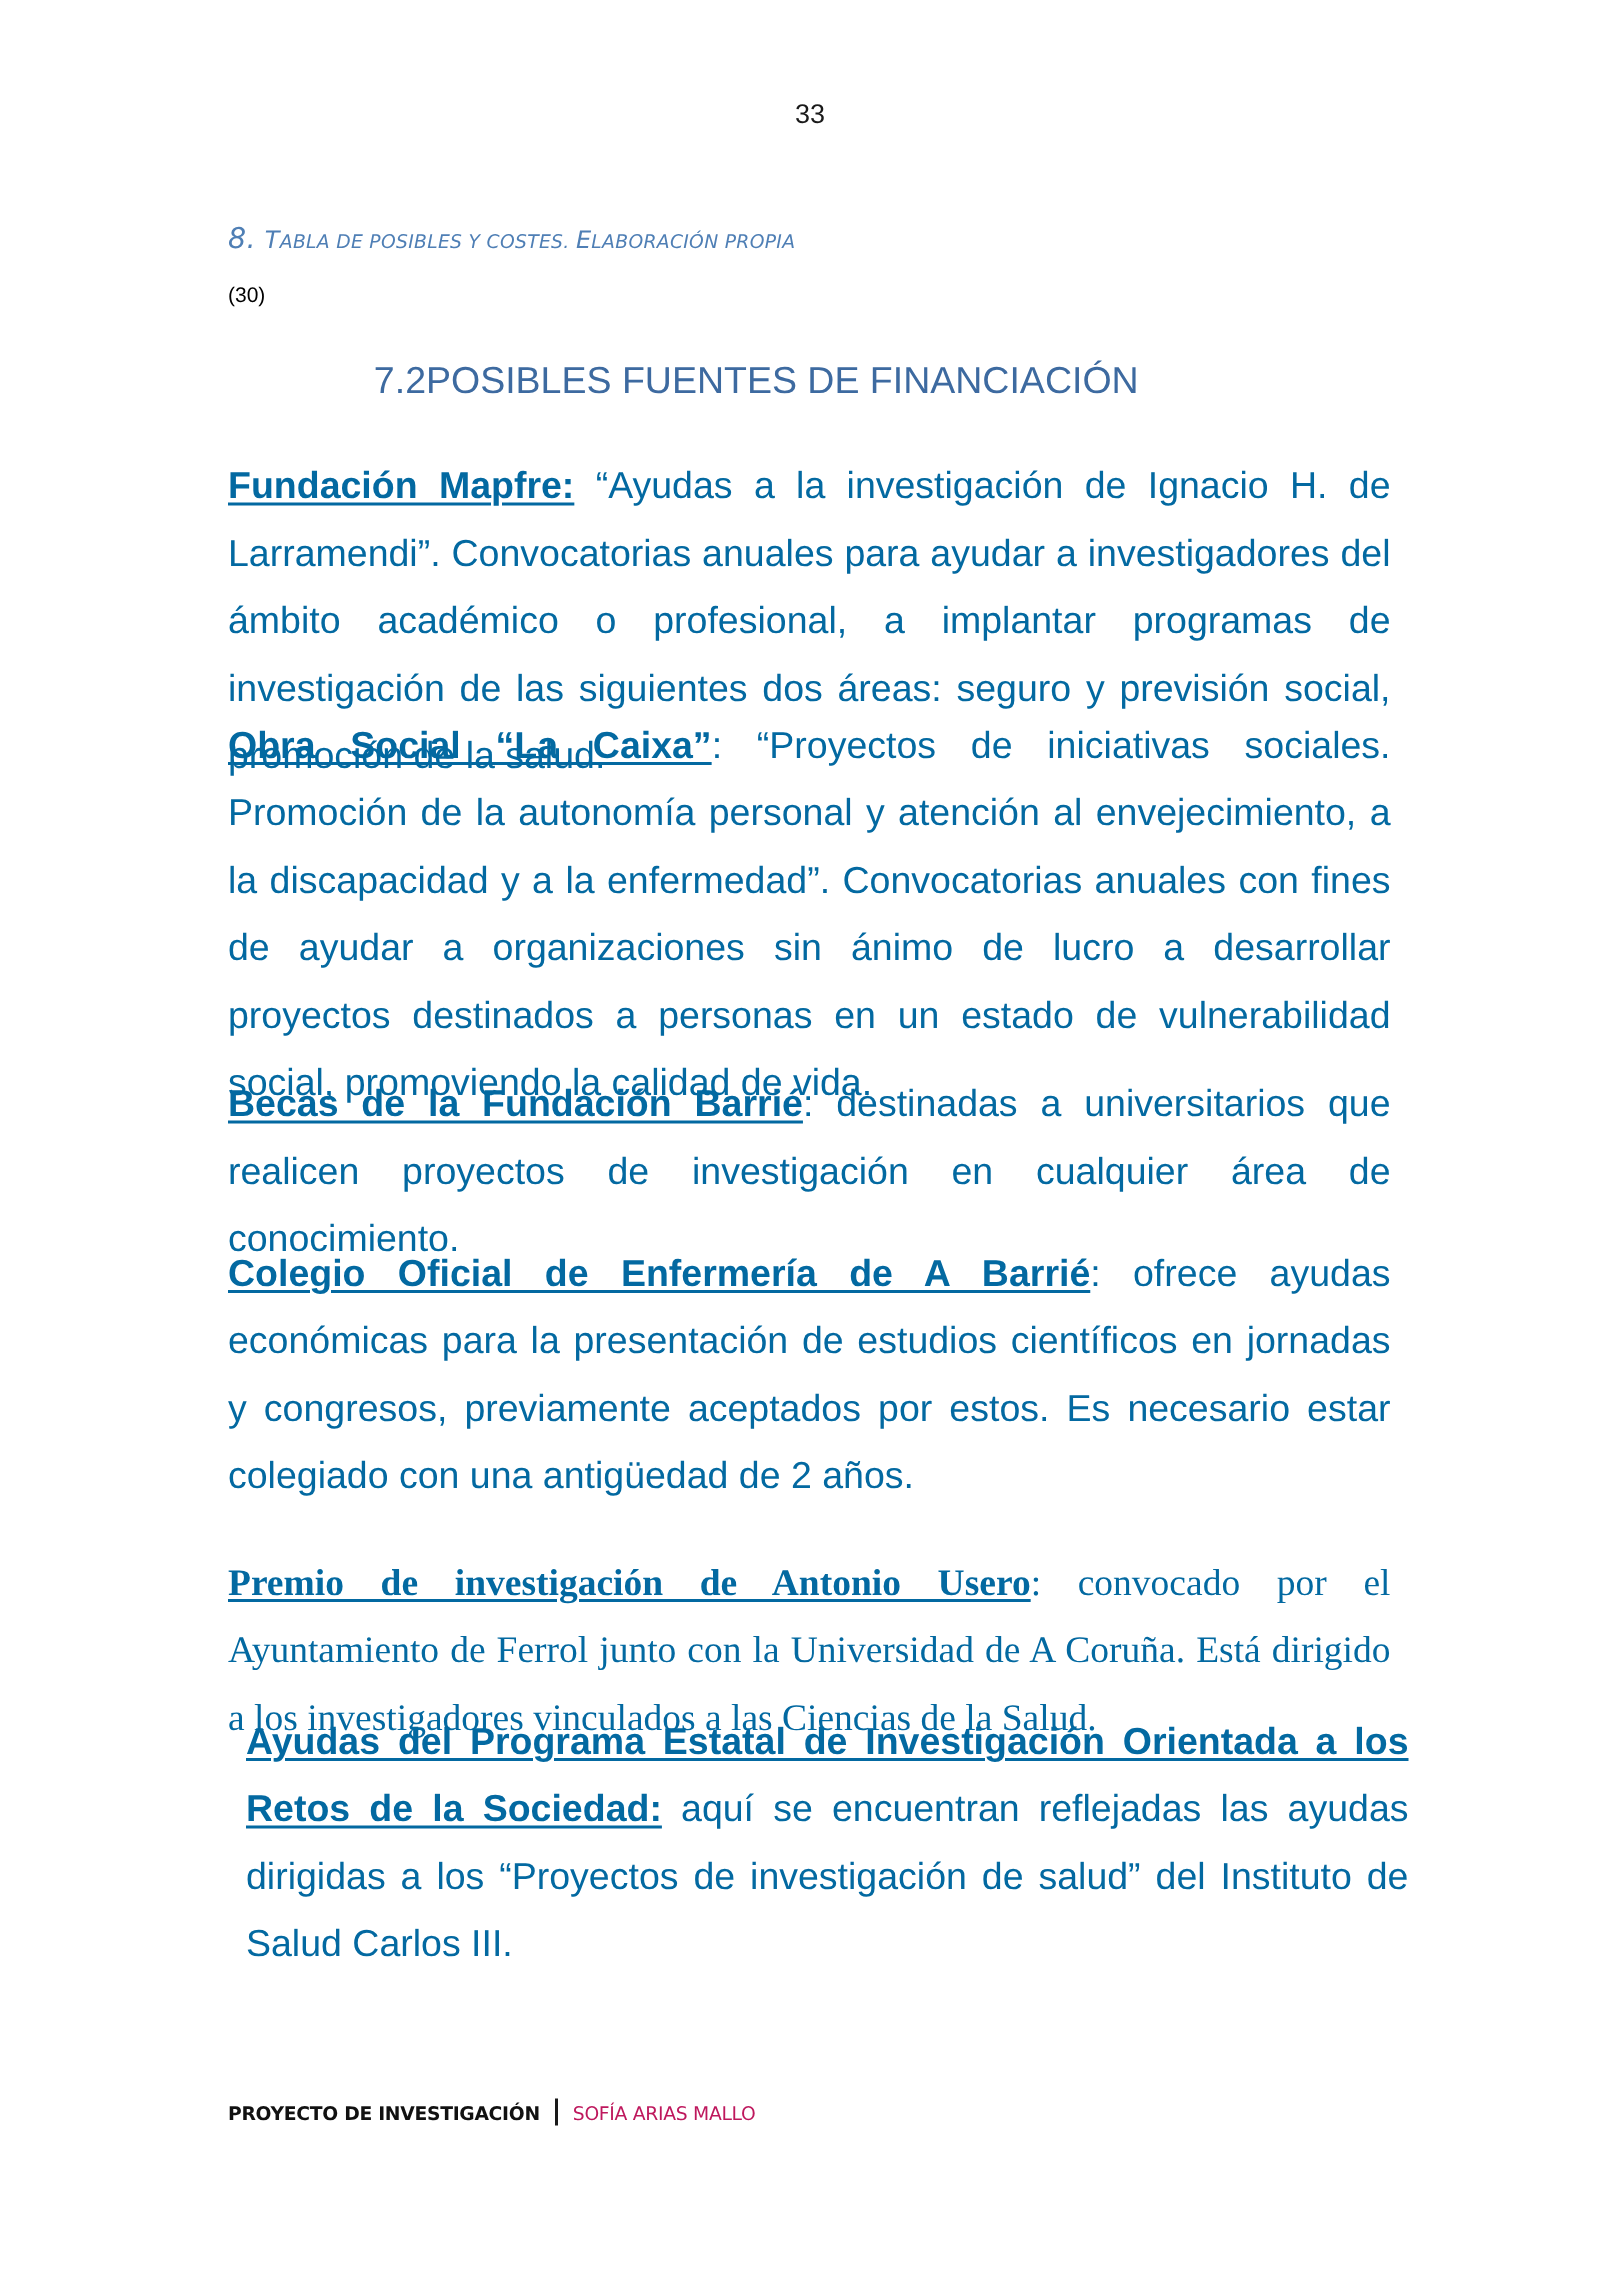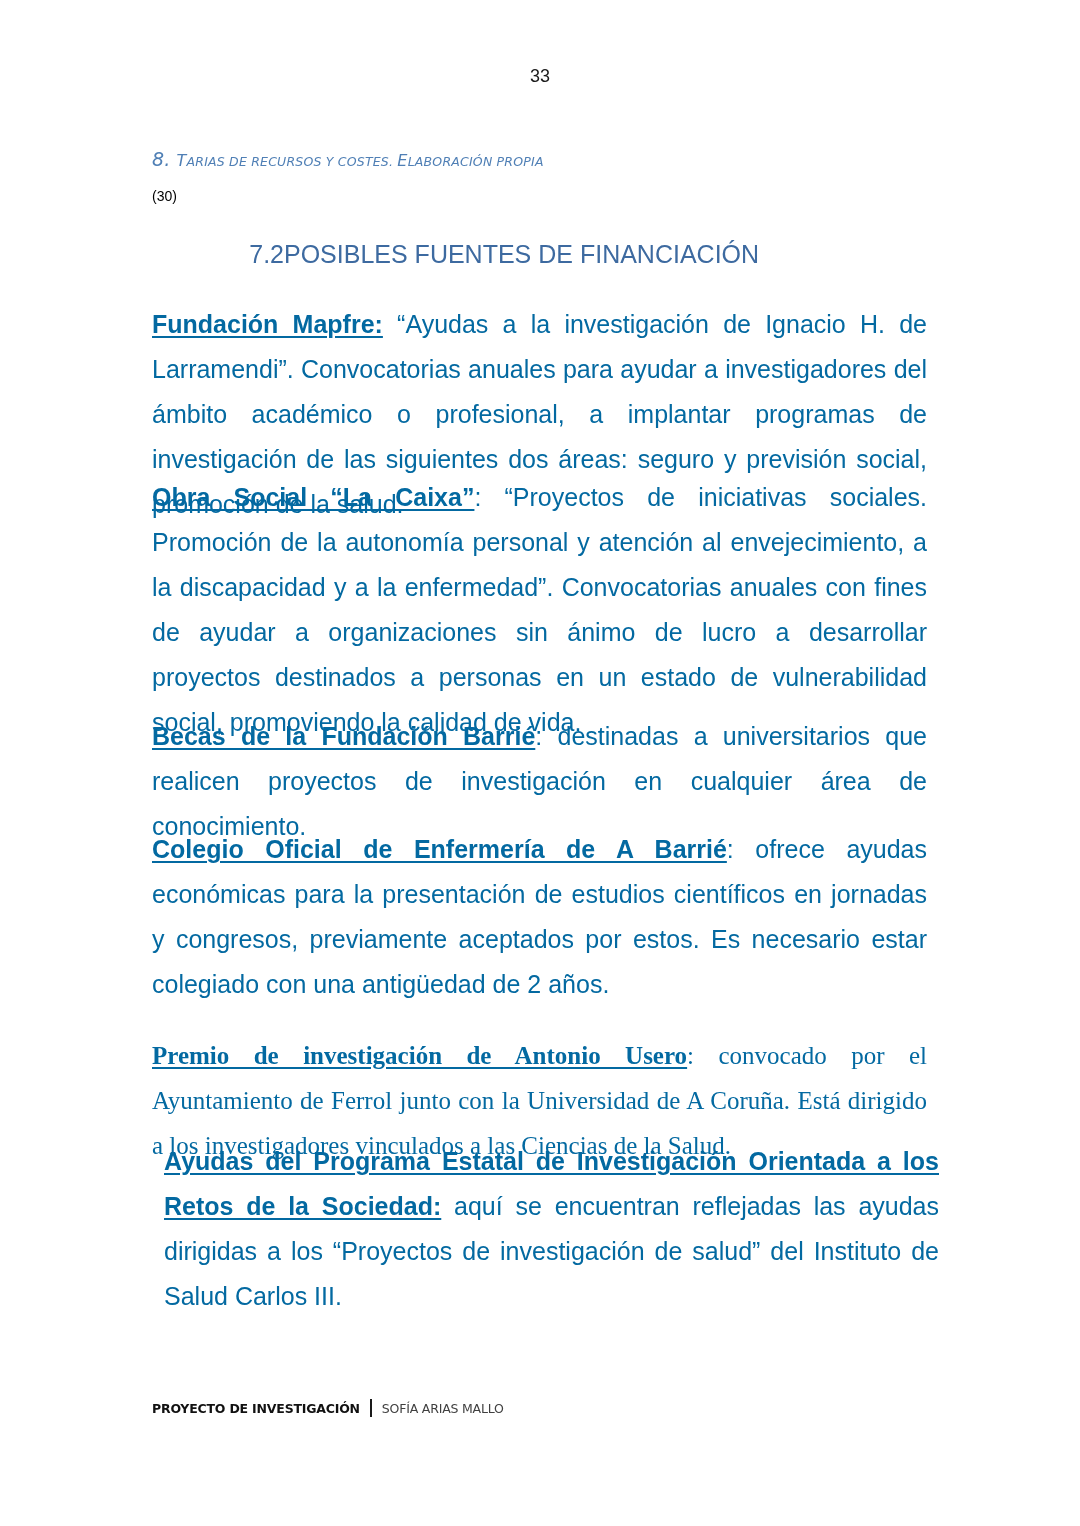--- a/index.html
+++ b/index.html
@@ -98,31 +98,31 @@
       display: inline-block;
       width: 2px;
       height: 18px;
       background: #1a1a1a;
       vertical-align: middle;
       margin: 0 10px 0 10px;
       position: relative;
       top: -2px;
     }
     .footer .author {
-      color: #404040;
+      color: #be185d;
       letter-spacing: -0.2px;
     }
   </style>
 </head>
 <body>
 
 <div class="page-number">33</div>
 
 <div class="caption">
-  <span class="num">8.</span><span class="big">T</span><span class="sc">ARIAS DE RECURSOS Y COSTES</span><span class="sc">. </span><span class="big">E</span><span class="sc">LABORACIÓN PROPIA</span>
+  <span class="num">8.</span><span class="big">T</span><span class="sc">ABLA DE POSIBLES Y COSTES</span><span class="sc">. </span><span class="big">E</span><span class="sc">LABORACIÓN PROPIA</span>
 </div>
 
 <div class="ref">(30)</div>
 
 <div class="section-heading">
   <span class="sec-num">7.2</span><span>POSIBLES FUENTES DE FINANCIACIÓN</span>
 </div>
 
 <p class="body-text" style="top:302px; margin:0;">
   <span class="term">Fundación Mapfre:</span><span> “Ayudas a la investigación de Ignacio H. de Larramendi”. Convocatorias anuales para ayudar a investigadores del ámbito académico o profesional, a implantar programas de investigación de las siguientes dos áreas: seguro y previsión social, promoción de la salud.</span>

